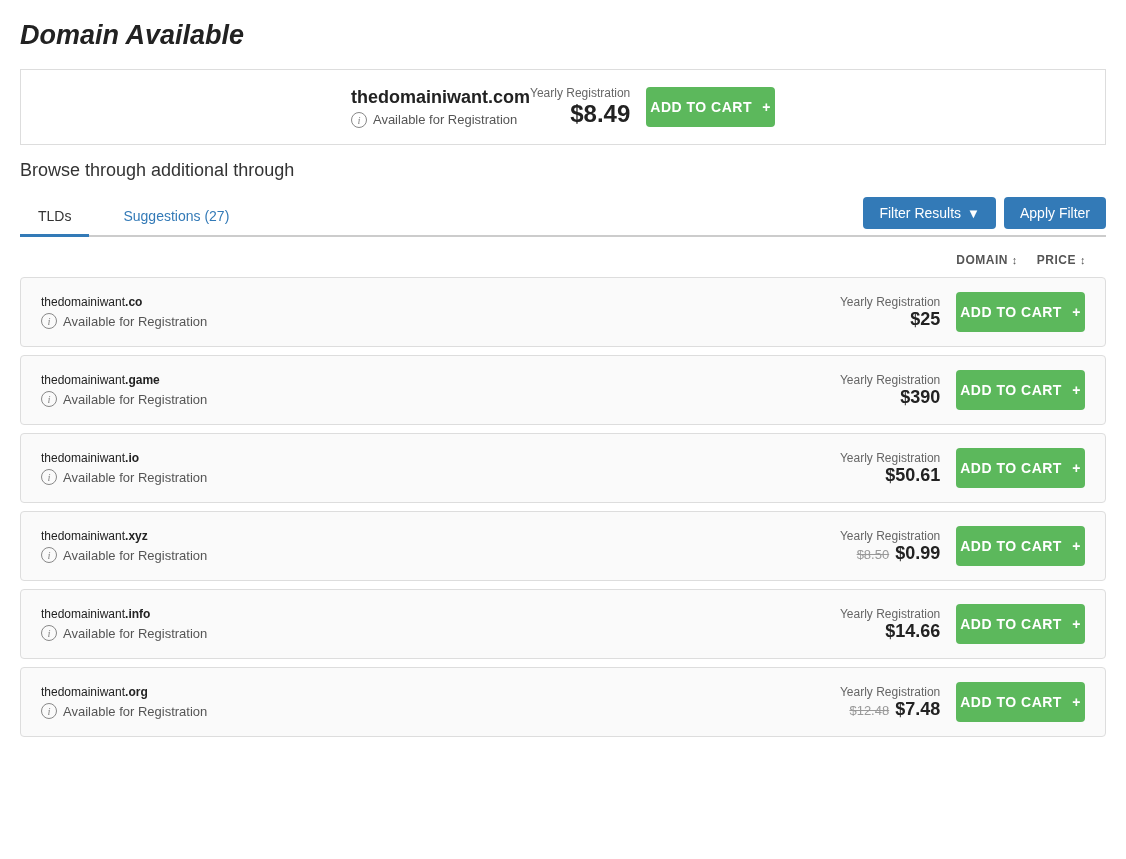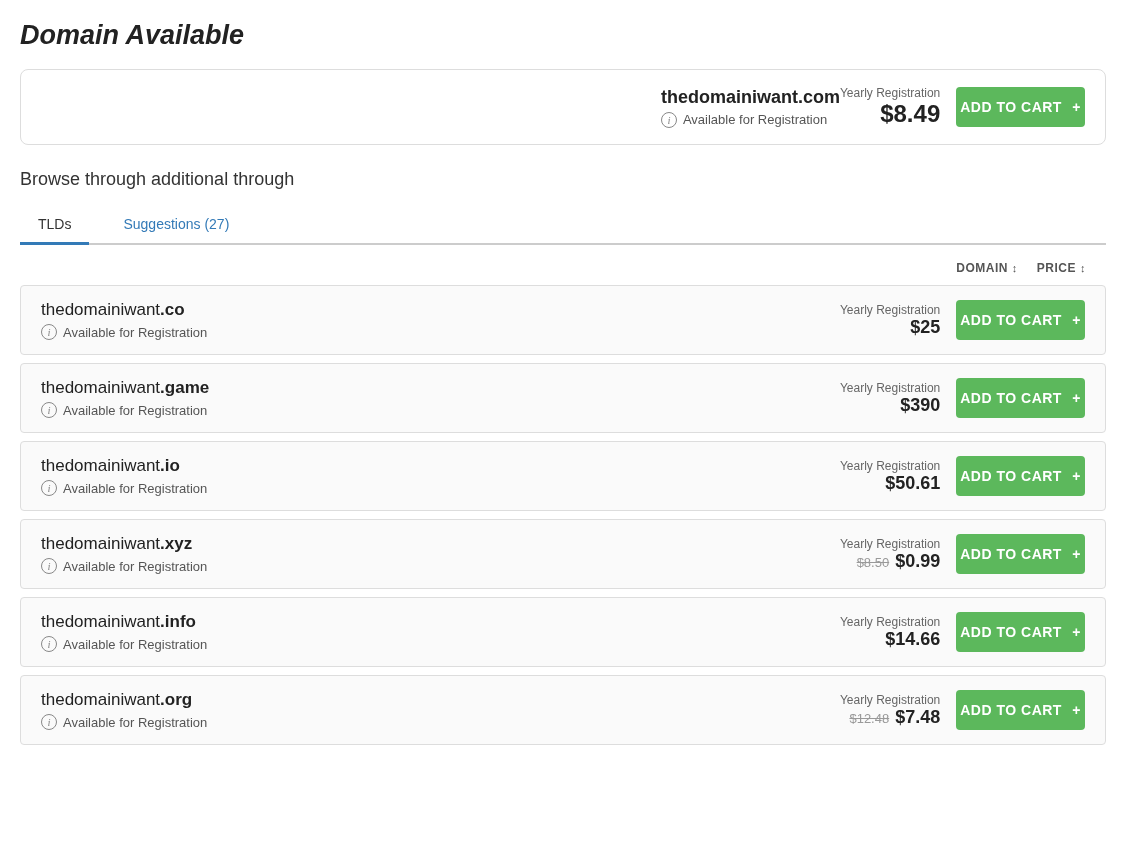--- a/index.html
+++ b/index.html
@@ -12,26 +12,26 @@
     }
     .page-title {
       font-size: 27px;
       font-weight: bold;
       margin-bottom: 18px;
       color: #222;
       font-style: italic;
     }
     .featured-domain {
       border: 1px solid #ddd;
-      border-radius: 8px;
+      border-radius: 0;
       padding: 16px 20px;
       display: flex;
       align-items: center;
-      justify-content: flex-end;
-      margin-bottom: 24px;
+      justify-content: center;
+      margin-bottom: 15px;
     }
     .domain-name {
       font-size: 18px;
       color: #222;
     }
     .domain-name span {
       font-weight: bold;
     }
     .available-tag {
       display: flex;
@@ -163,21 +163,21 @@
       border: 1px solid #ddd;
       border-radius: 4px;
       padding: 14px 20px;
       display: flex;
       align-items: center;
       justify-content: space-between;
       margin-bottom: 8px;
       background: #fafafa;
     }
     .domain-row-name {
-      font-size: 17px;
+      font-size: 12px;
       color: #222;
     }
     .domain-row-name .tld {
       font-weight: bold;
     }
     .domain-row-price {
       text-align: right;
       margin-right: 16px;
     }
     .row-price-label {
@@ -236,20 +236,29 @@
 
 <div class="tabs-row">
   <div class="tabs">
     <button class="tab active">
       <span>TLDs</span>
     </button>
     <button class="tab">
       <span>Suggestions (27)</span>
     </button>
   </div>
+  <div class="filter-buttons">
+    <button class="btn-filter">
+      <span>Filter Results</span>
+      <span style="display:inline-block;font-size:13px;">▼</span>
+    </button>
+    <button class="btn-apply">
+      <span>Apply Filter</span>
+    </button>
+  </div>
 </div>
 
 <div class="table-header">
   <div>
     <span>DOMAIN</span>
     <span class="sort-icon"> ↕</span>
   </div>
   <div class="col-header-price">
     <span>PRICE</span>
     <span class="sort-icon">↕</span>

